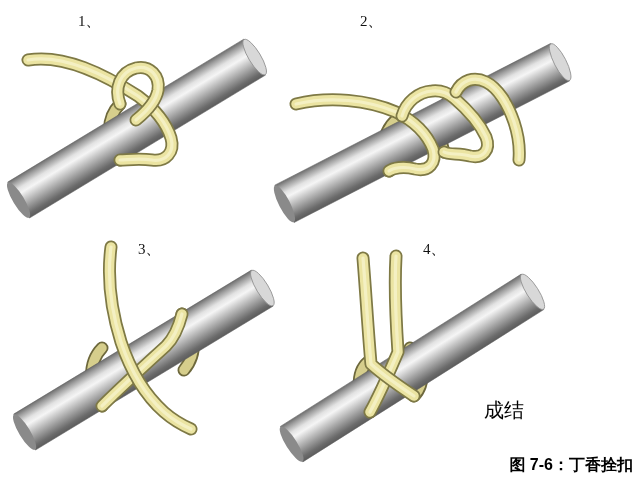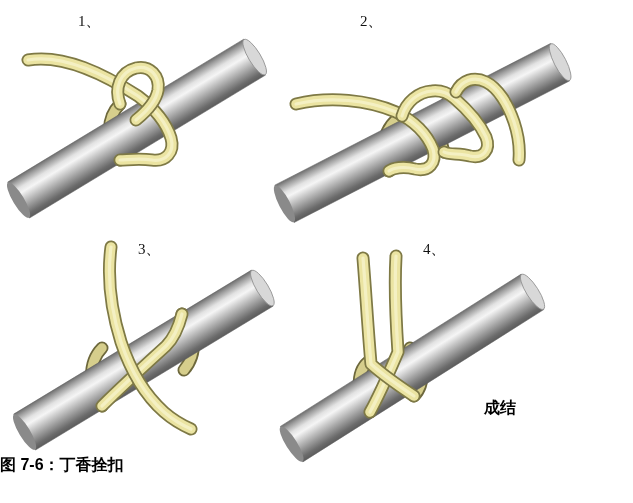--- a/index.html
+++ b/index.html
@@ -6,25 +6,25 @@
   .stage{
     position:relative;width:633px;height:503px;background:#ffffff;overflow:hidden;
     font-family:"Liberation Sans","DejaVu Sans",sans-serif;
   }
   .stage svg{position:absolute;left:0;top:0;}
   .lbl{
     position:absolute;font-size:15px;color:#111;line-height:1;
     font-family:"Liberation Serif","DejaVu Serif",serif;
   }
   .done{
-    position:absolute;font-size:16px;font-weight:bold;color:#000;line-height:1;
+    position:absolute;font-size:20px;font-weight:normal;color:#000;line-height:1;
     font-family:"Liberation Sans","DejaVu Sans",sans-serif;
   }
   .caption{
-    position:absolute;left:0;right:0;top:455px;text-align:left;
+    position:absolute;left:0;right:0;top:455px;text-align:right;
     font-size:16px;font-weight:bold;color:#000;
     font-family:"Liberation Sans","DejaVu Sans",sans-serif;
   }
   
   .rope-out{fill:none;stroke:#7e7945;stroke-width:13;stroke-linecap:round;stroke-linejoin:round;}
   .rope-in {fill:none;stroke:#ebe4a2;stroke-width:9.5;stroke-linecap:round;stroke-linejoin:round;}
   .rope-hi {fill:none;stroke:#f6f2c9;stroke-width:3.2;stroke-linecap:round;stroke-linejoin:round;opacity:.85;}
   .rope-out-b{fill:none;stroke:#6d683c;stroke-width:13;stroke-linecap:round;stroke-linejoin:round;}
   .rope-in-b {fill:none;stroke:#d6ce8c;stroke-width:9.5;stroke-linecap:round;stroke-linejoin:round;}
 </style>

